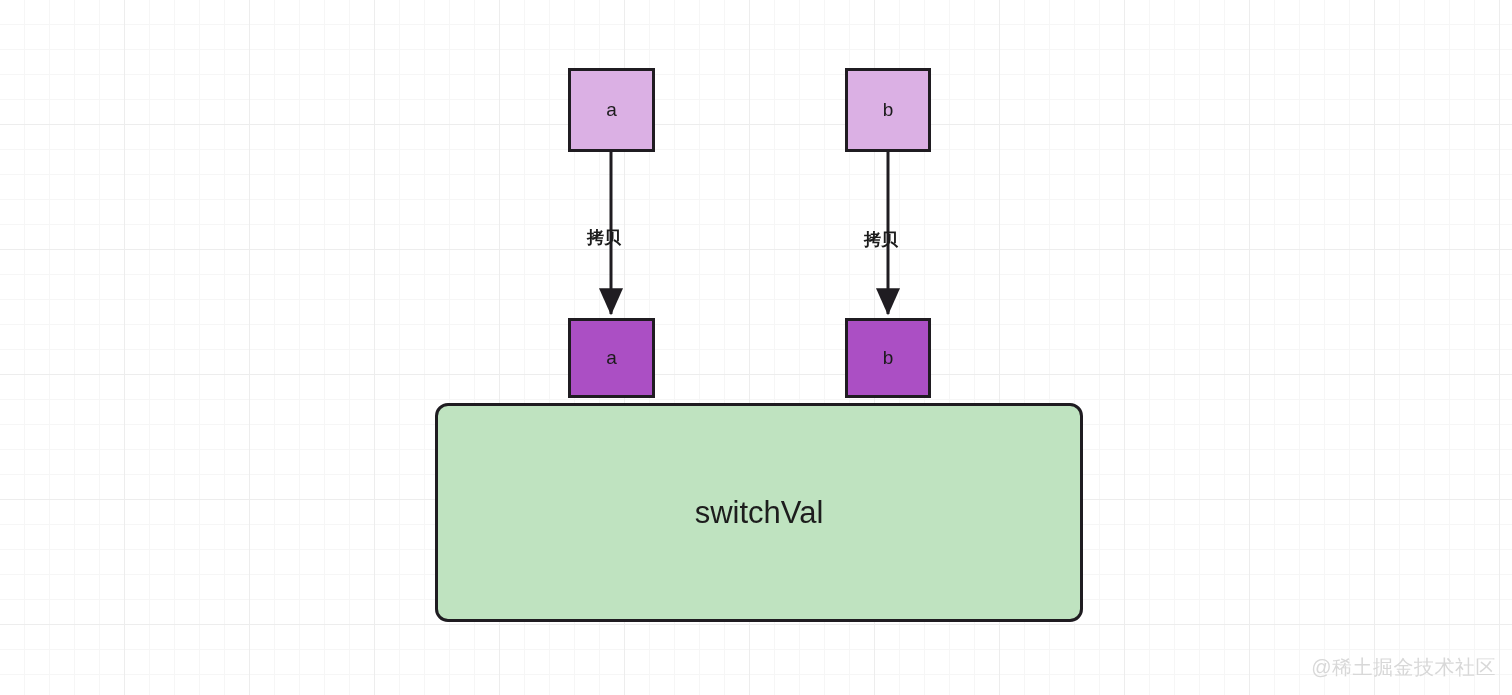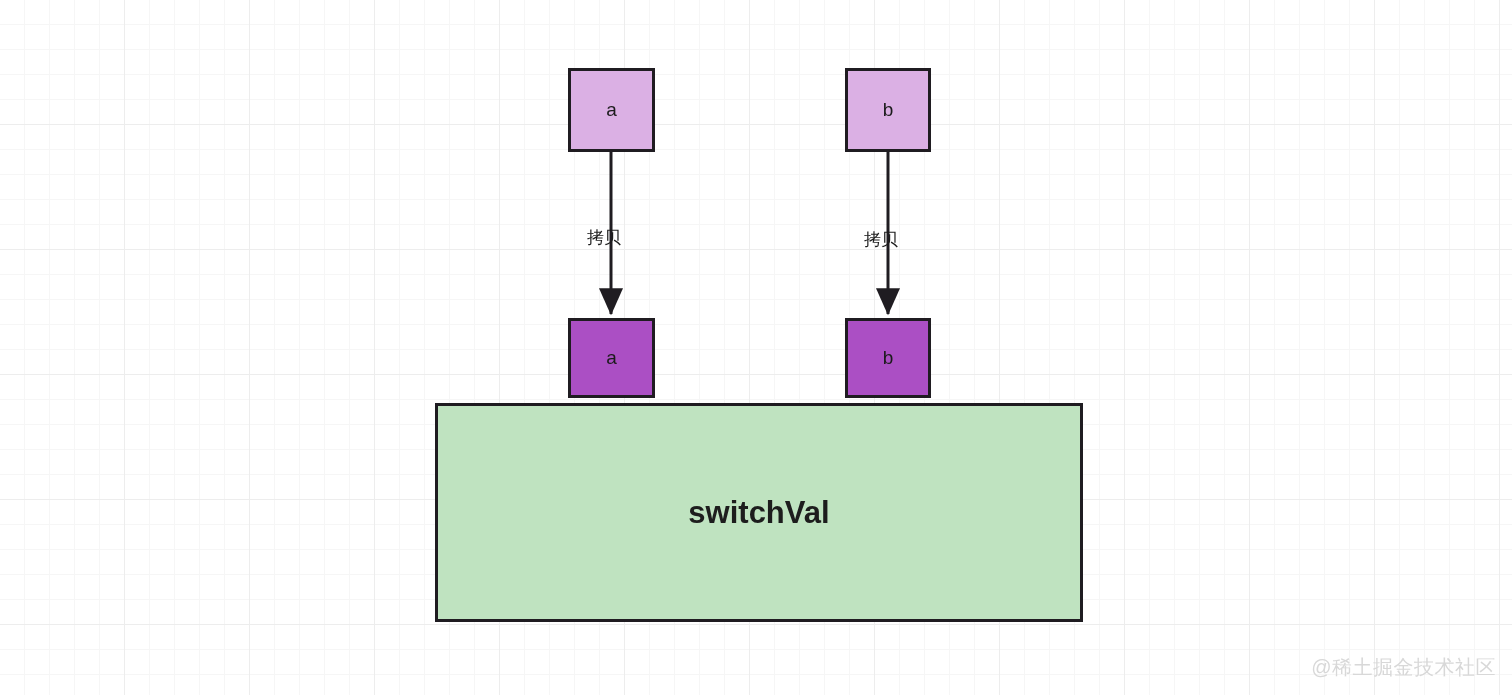--- a/index.html
+++ b/index.html
@@ -51,34 +51,34 @@
   .node-src {
     background: #dbb0e4;
     font-size: 19px;
   }
   .node-dst {
     background: #ab4fc4;
     font-size: 19px;
   }
   .node-container {
     background: #bfe3c0;
-    border-radius: 0;
+    border-radius: 13px;
     font-size: 31px;
     color: #1d1d1d;
-    font-weight: bold;
   }
 
   
   .edge-label {
     position: absolute;
     font-size: 17px;
     color: #1b1b1b;
     white-space: nowrap;
     background: rgba(255,255,255,0.0);
     line-height: 1;
+    font-weight: bold;
   }
 
   
   #watermark {
     position: absolute;
     right: 16px;
     bottom: 14px;
     font-size: 20px;
     color: #d8d8d8;
     letter-spacing: 0.5px;

